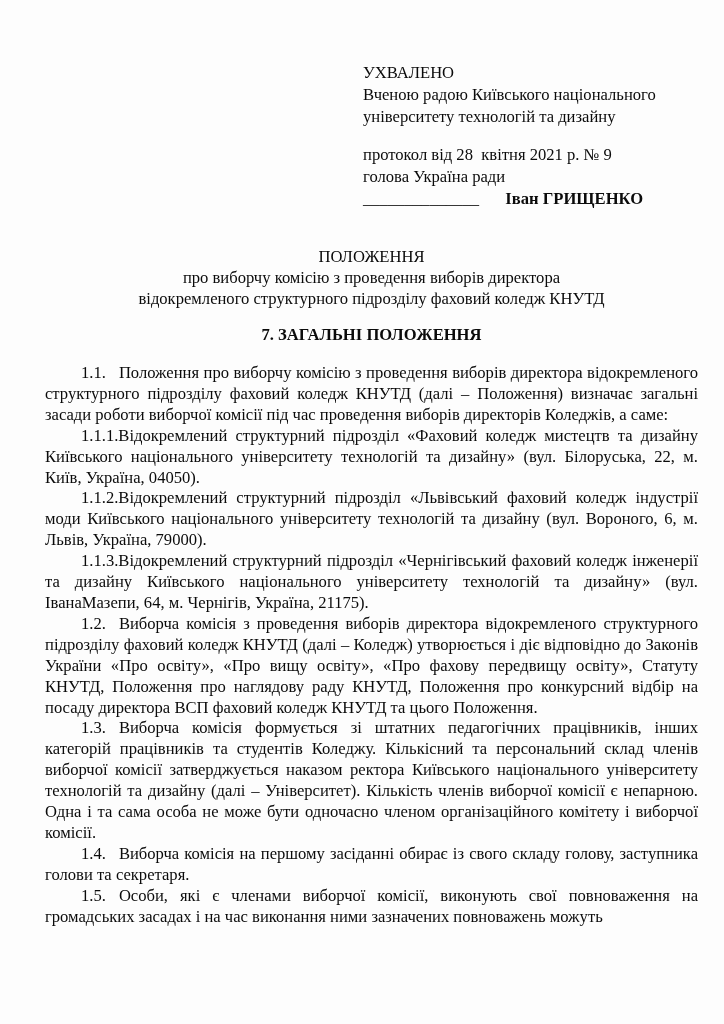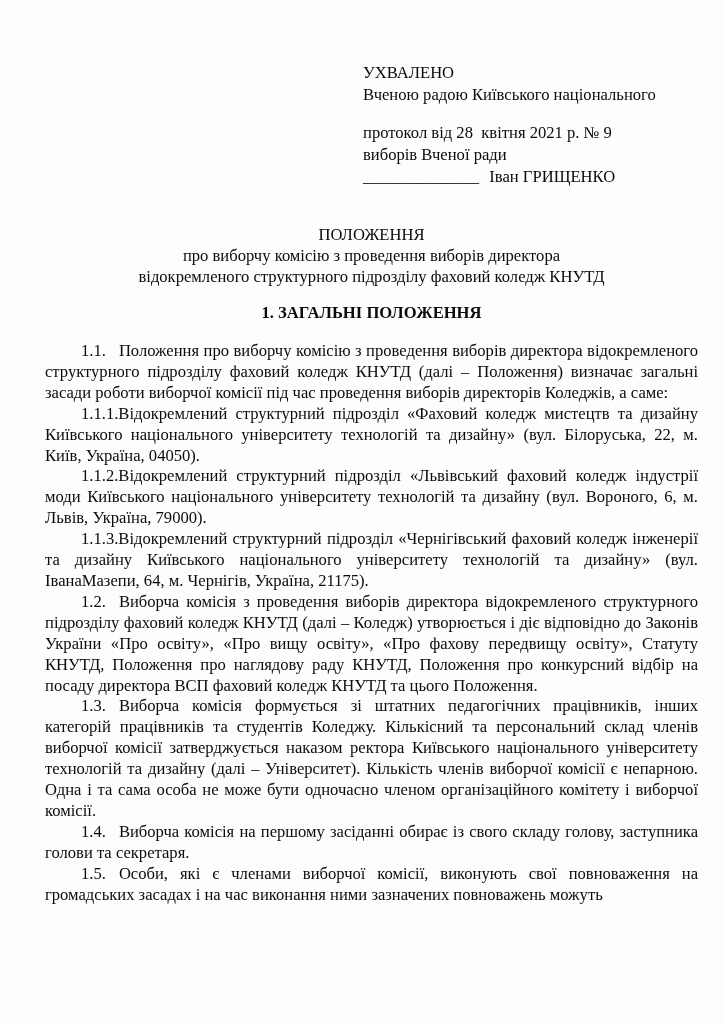--- a/index.html
+++ b/index.html
@@ -22,21 +22,22 @@
   }
   
   .approval {
     margin-left: 318px;
     line-height: 22px;
   }
   .approval .spacer {
     height: 16px;
   }
   .sig-name {
-    margin-left: 6px;
+    margin-left: 22px;
+    font-weight: bold;
   }
   
   .title-block {
     margin-top: 36px;
     text-align: center;
     font-weight: normal;
     line-height: 21px;
   }
   .section-heading {
     margin-top: 15px;
@@ -62,36 +63,37 @@
   }
 </style>
 </head>
 <body>
 
 <div class="page">
 
   <div class="approval">
     <div>УХВАЛЕНО</div>
     <div>Вченою радою Київського національного</div>
+    <div>університету технологій та дизайну</div>
     <div class="spacer"></div>
     <div>протокол від 28&nbsp; квітня 2021 р. № 9</div>
-    <div>виборів Вченої ради</div>
+    <div>голова Україна ради</div>
     <div>
       <span>______________</span>
       <span class="sig-name">Іван ГРИЩЕНКО</span>
     </div>
   </div>
 
   <div class="title-block">
     <div>ПОЛОЖЕННЯ</div>
     <div>про виборчу комісію з проведення виборів директора</div>
     <div>відокремленого структурного підрозділу фаховий коледж КНУТД</div>
   </div>
 
-  <div class="section-heading">1. ЗАГАЛЬНІ ПОЛОЖЕННЯ</div>
+  <div class="section-heading">7. ЗАГАЛЬНІ ПОЛОЖЕННЯ</div>
 
   <div class="body-text">
     <p class="para"><span class="pnum major">1.1.</span><span>Положення про виборчу комісію з проведення виборів директора відокремленого структурного підрозділу фаховий коледж КНУТД (далі – Положення) визначає загальні засади роботи виборчої комісії під час проведення виборів директорів Коледжів, а саме:</span></p>
     <p class="para"><span class="pnum">1.1.1.</span><span>Відокремлений структурний підрозділ «Фаховий коледж мистецтв та дизайну Київського національного університету технологій та дизайну» (вул. Білоруська, 22, м. Київ, Україна, 04050).</span></p>
     <p class="para"><span class="pnum">1.1.2.</span><span>Відокремлений структурний підрозділ «Львівський фаховий коледж індустрії моди Київського національного університету технологій та дизайну (вул. Вороного, 6, м. Львів, Україна, 79000).</span></p>
     <p class="para"><span class="pnum">1.1.3.</span><span>Відокремлений структурний підрозділ «Чернігівський фаховий коледж інженерії та дизайну Київського національного університету технологій та дизайну» (вул. ІванаМазепи, 64, м. Чернігів, Україна, 21175).</span></p>
     <p class="para"><span class="pnum major">1.2.</span><span>Виборча комісія з проведення виборів директора відокремленого структурного підрозділу фаховий коледж КНУТД (далі – Коледж) утворюється і діє відповідно до Законів України «Про освіту», «Про вищу освіту», «Про фахову передвищу освіту», Статуту КНУТД, Положення про наглядову раду КНУТД, Положення про конкурсний відбір на посаду директора ВСП фаховий коледж КНУТД та цього Положення.</span></p>
     <p class="para"><span class="pnum major">1.3.</span><span>Виборча комісія формується зі штатних педагогічних працівників, інших категорій працівників та студентів Коледжу. Кількісний та персональний склад членів виборчої комісії затверджується наказом ректора Київського національного університету технологій та дизайну (далі – Університет). Кількість членів виборчої комісії є непарною. Одна і та сама особа не може бути одночасно членом організаційного комітету і виборчої комісії.</span></p>
     <p class="para"><span class="pnum major">1.4.</span><span>Виборча комісія на першому засіданні обирає із свого складу голову, заступника голови та секретаря.</span></p>
     <p class="para"><span class="pnum major">1.5.</span><span>Особи, які є членами виборчої комісії, виконують свої повноваження на громадських засадах і на час виконання ними зазначених повноважень можуть</span></p>

